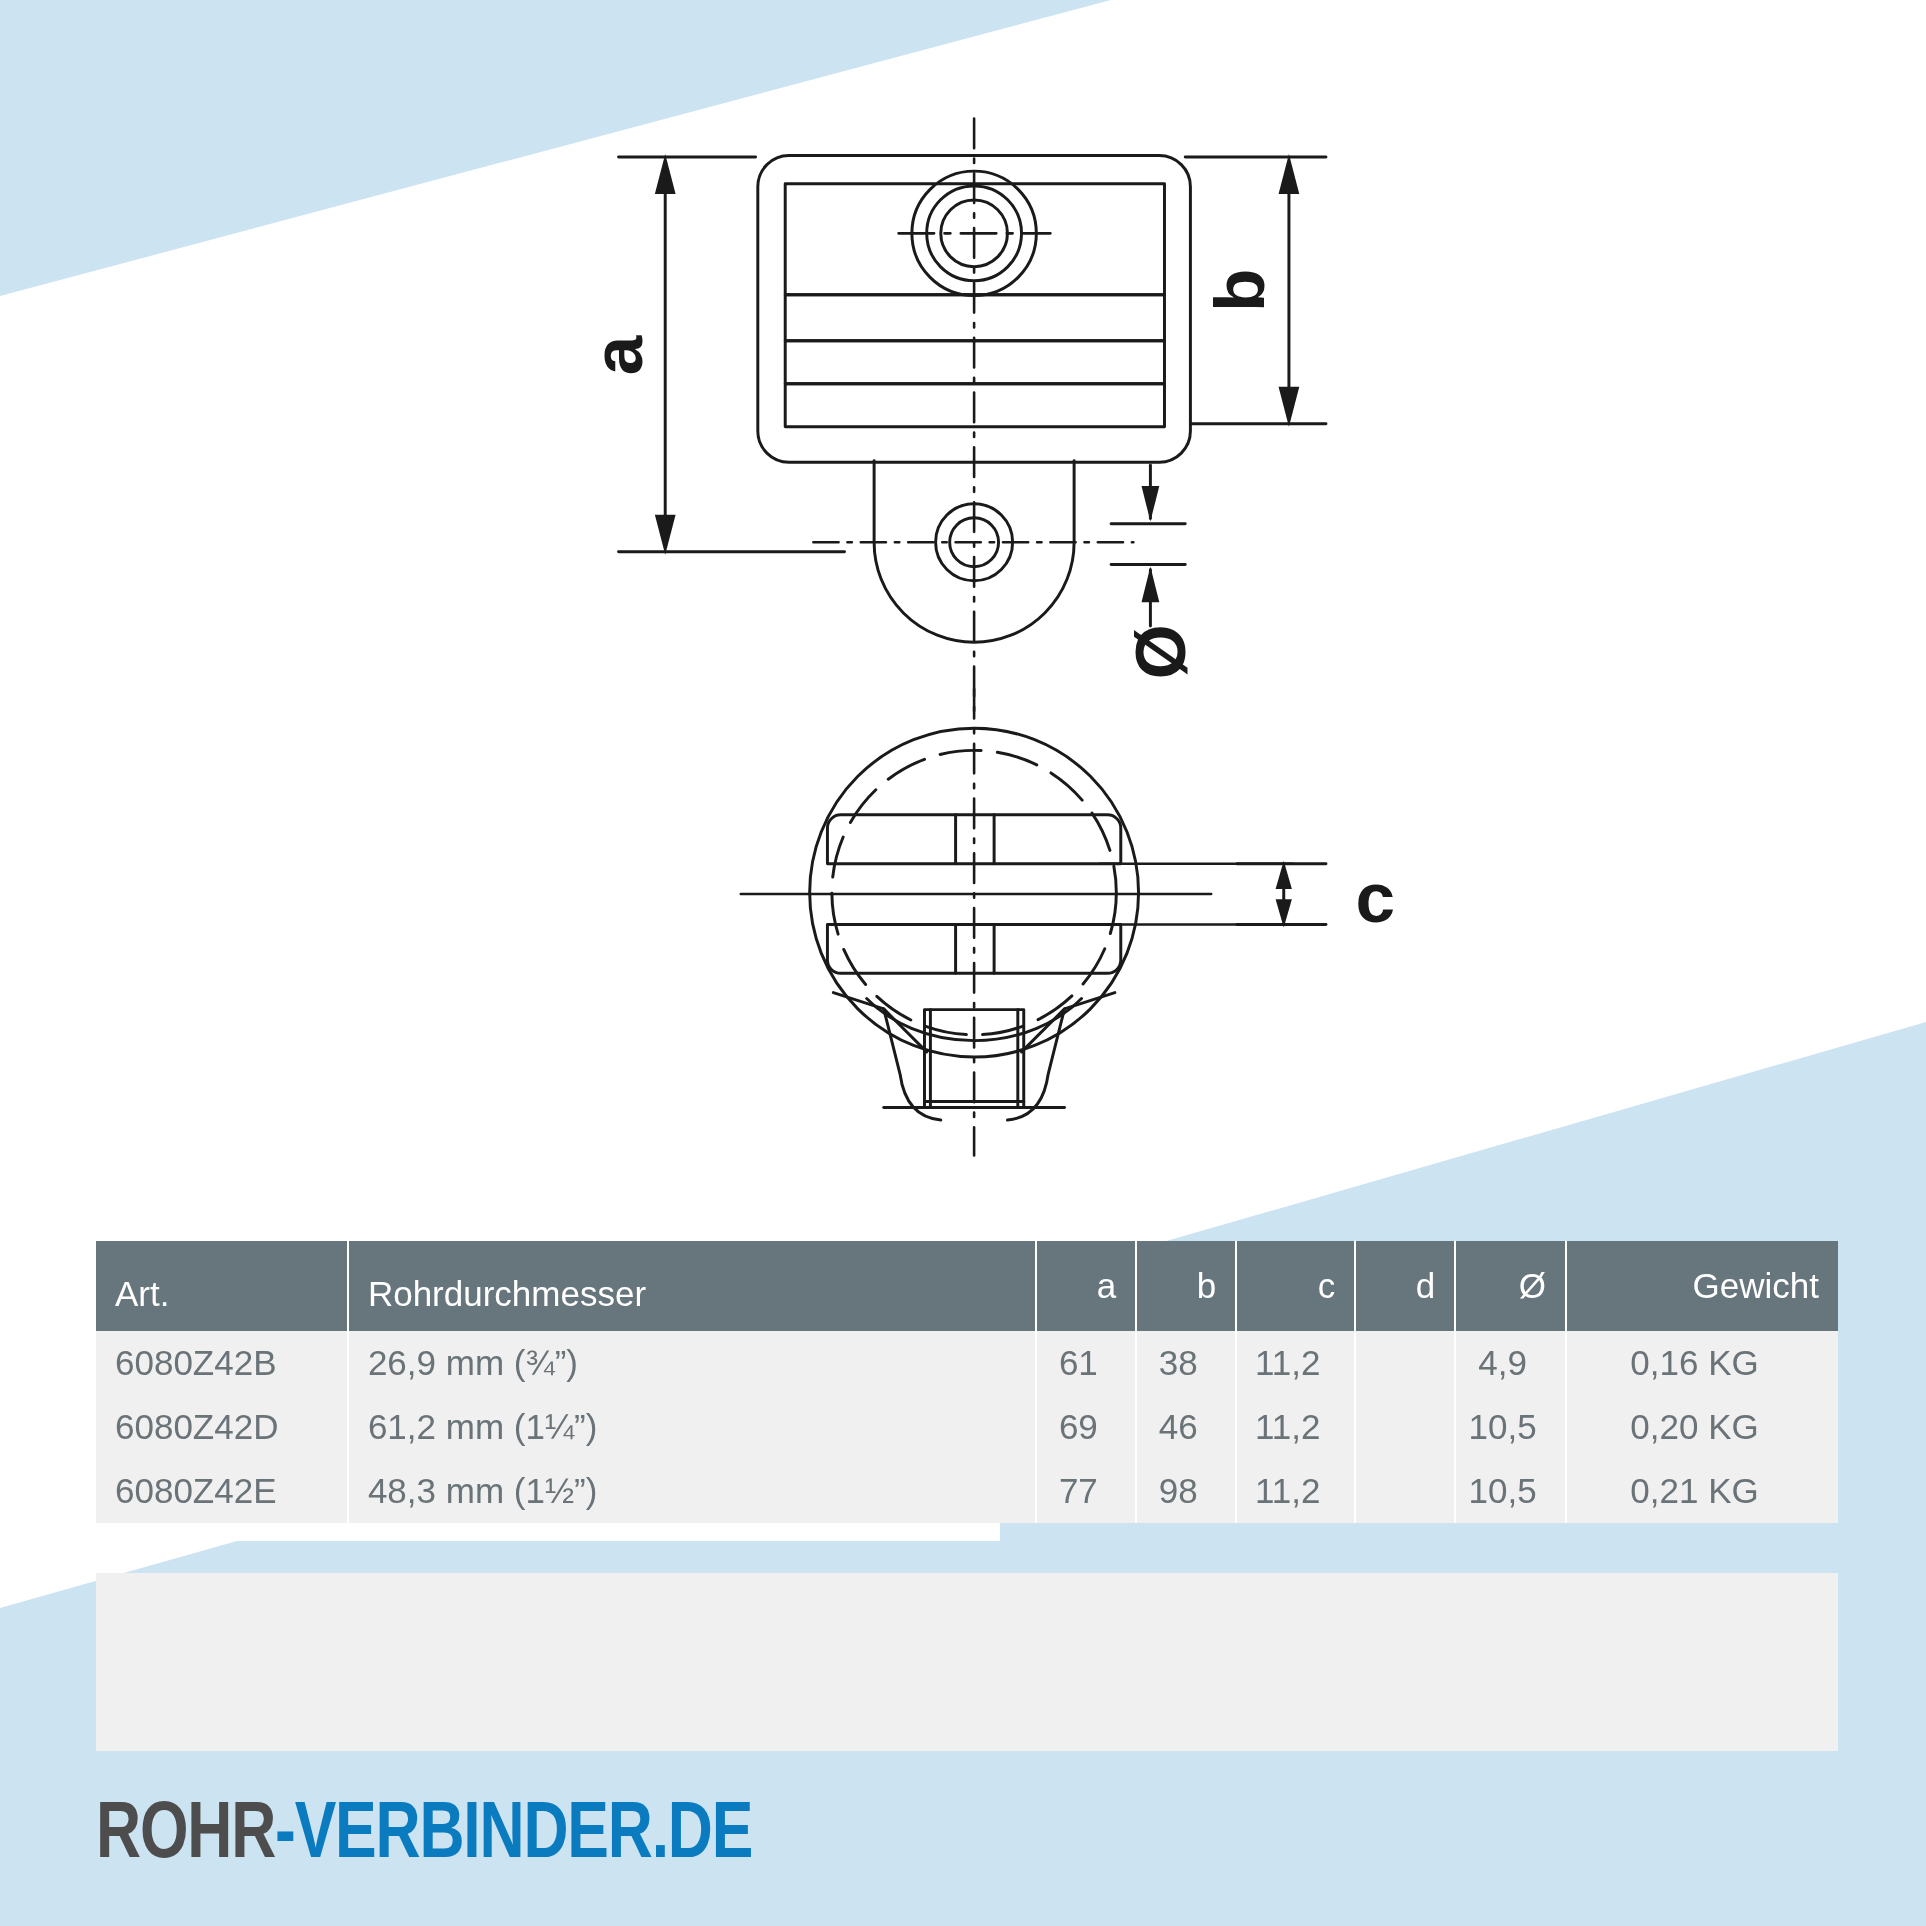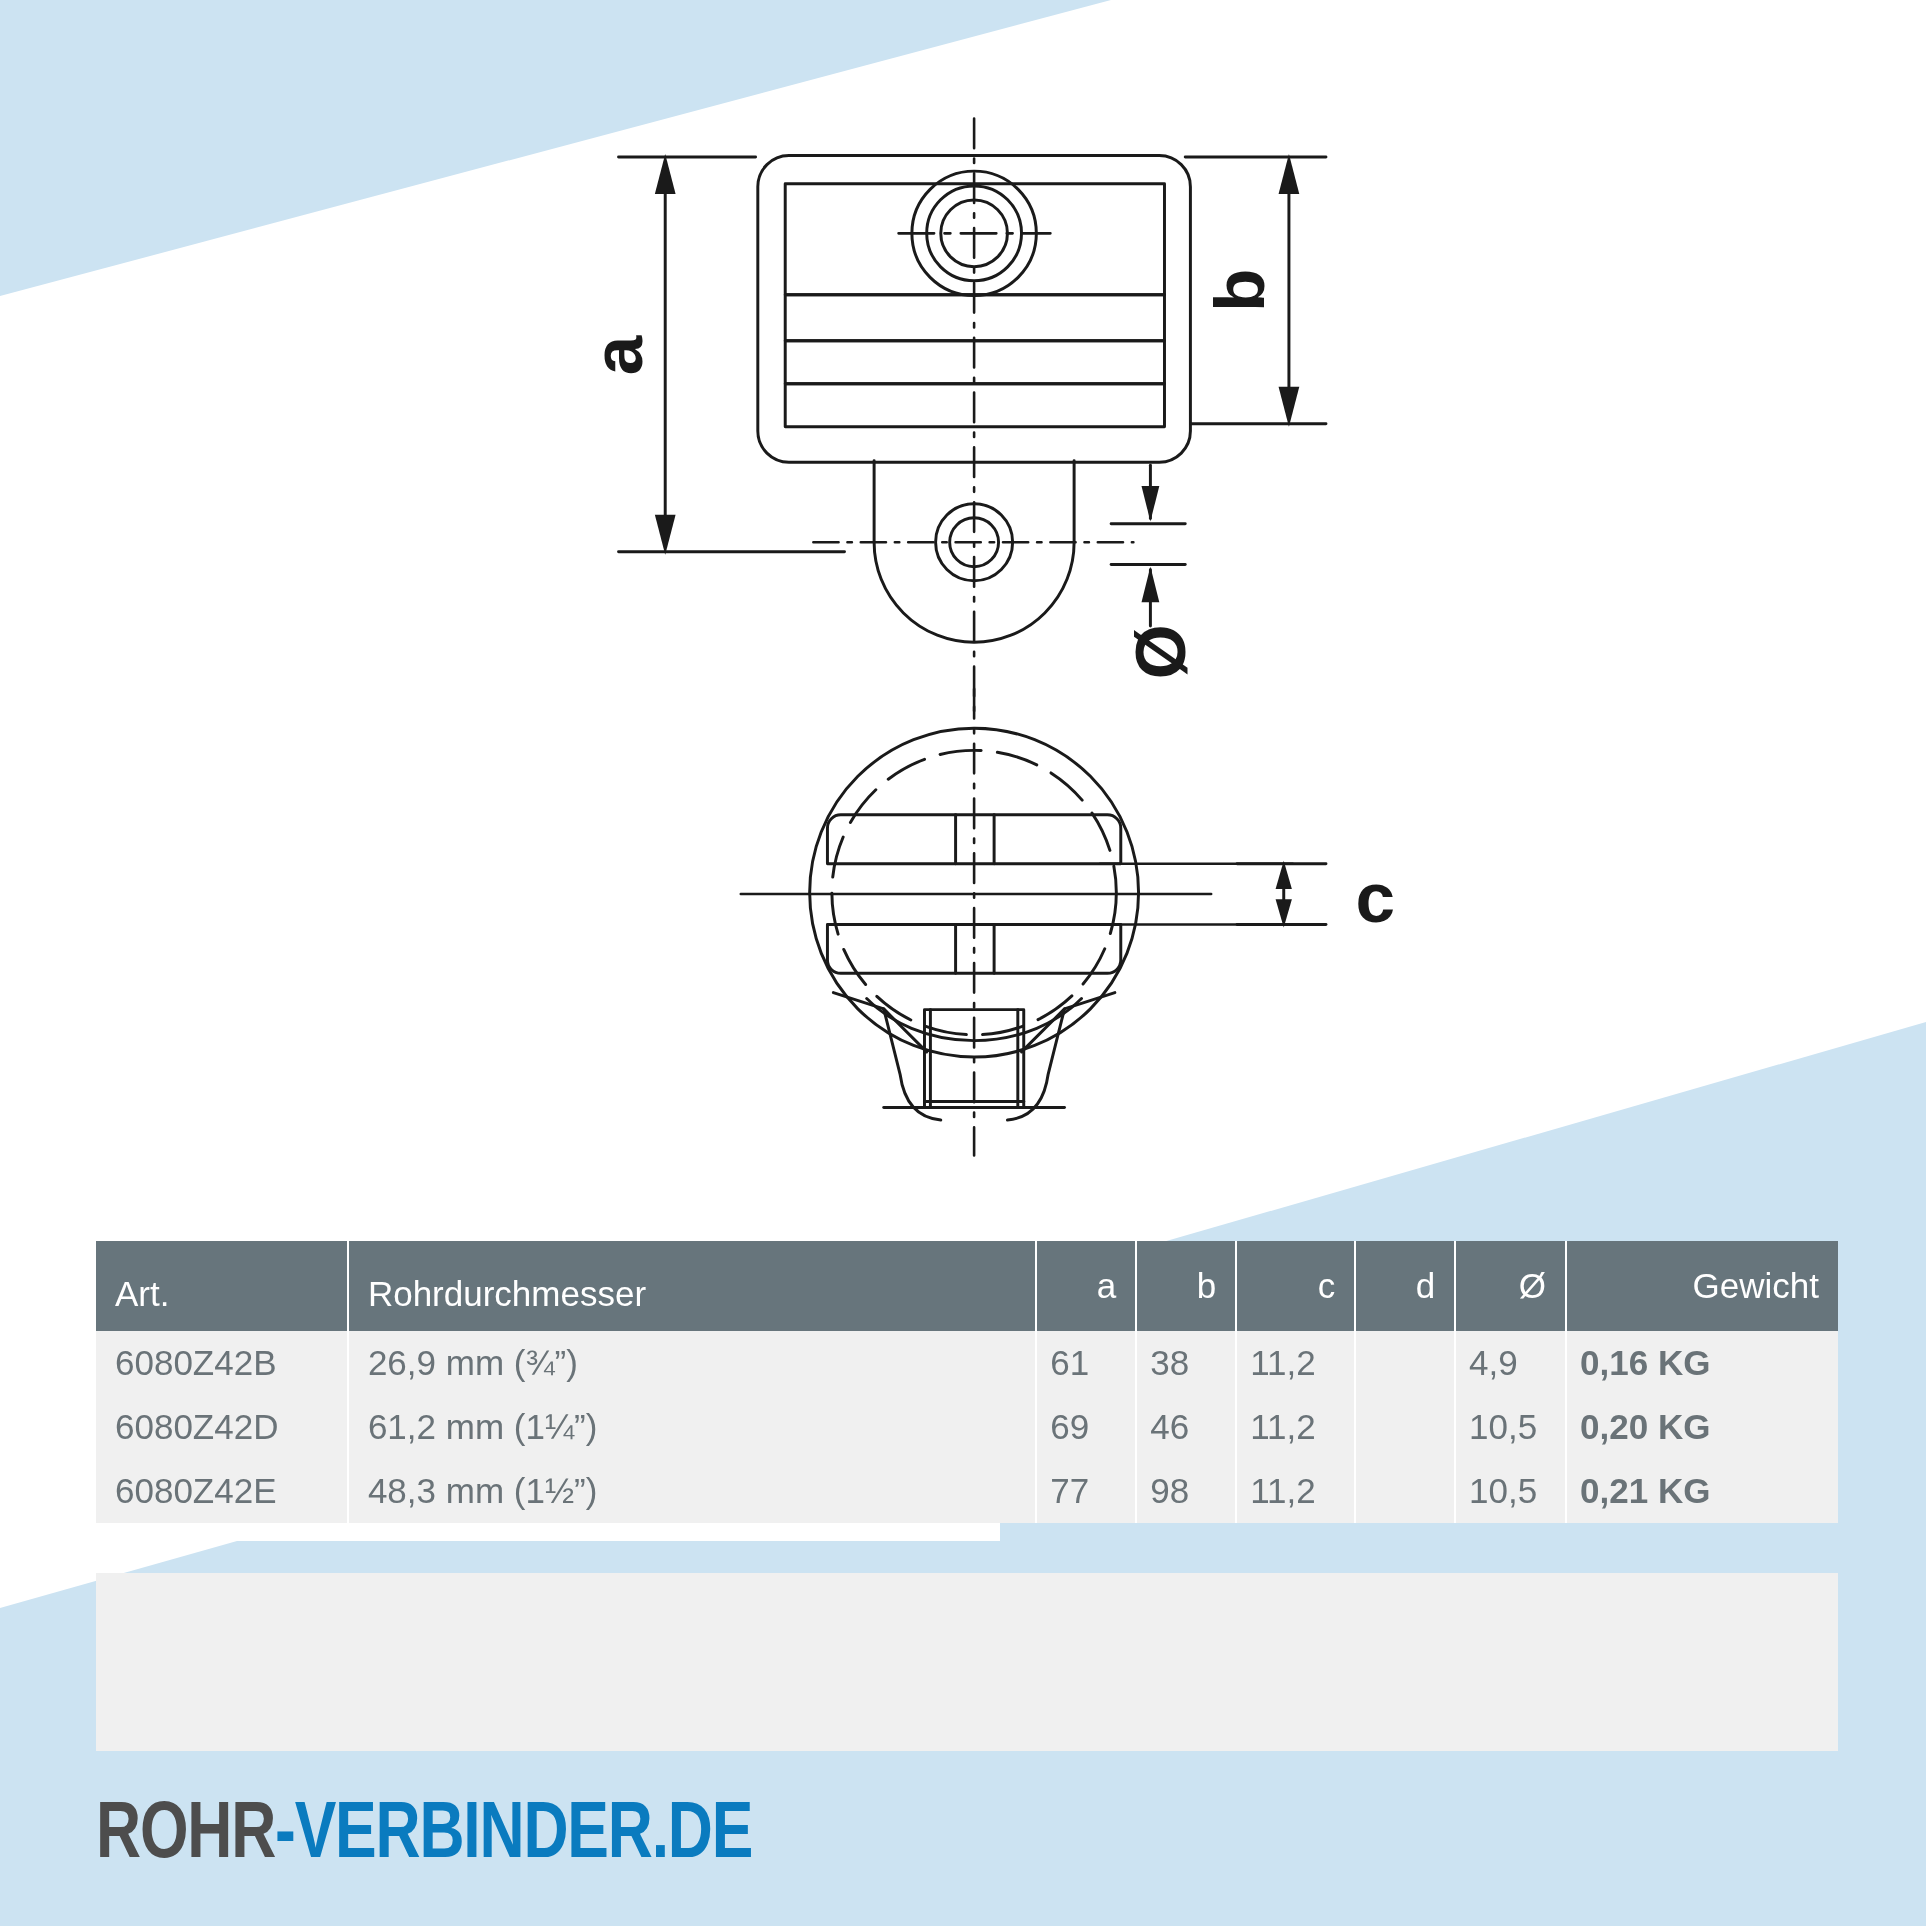--- a/index.html
+++ b/index.html
@@ -56,22 +56,22 @@
   #spec-table tbody td{
     background:var(--body);
     color:var(--ink);
     font-size:35px;font-weight:400;
     height:64px;
     padding:0 0 0 19px;
     border-right:2.2px solid #ffffff;
     vertical-align:middle;
     white-space:nowrap;
   }
-  #spec-table tbody td.num{text-align:left;padding:0 19px 0 13px;}
-  #spec-table tbody td:last-child{border-right:none;font-weight:bold;}
+  #spec-table tbody td.num{text-align:center;padding:0 19px 0 3px;}
+  #spec-table tbody td:last-child{border-right:none;}
   #table-filler{
     position:absolute;left:96px;top:1573px;
     width:1742px;height:178px;background:var(--body);
   }
   .col-art{width:252px;}
   .col-dia{width:689px;}
   .col-a{width:100px;}
   .col-b{width:100px;}
   .col-c{width:119px;}
   .col-d{width:100px;}

